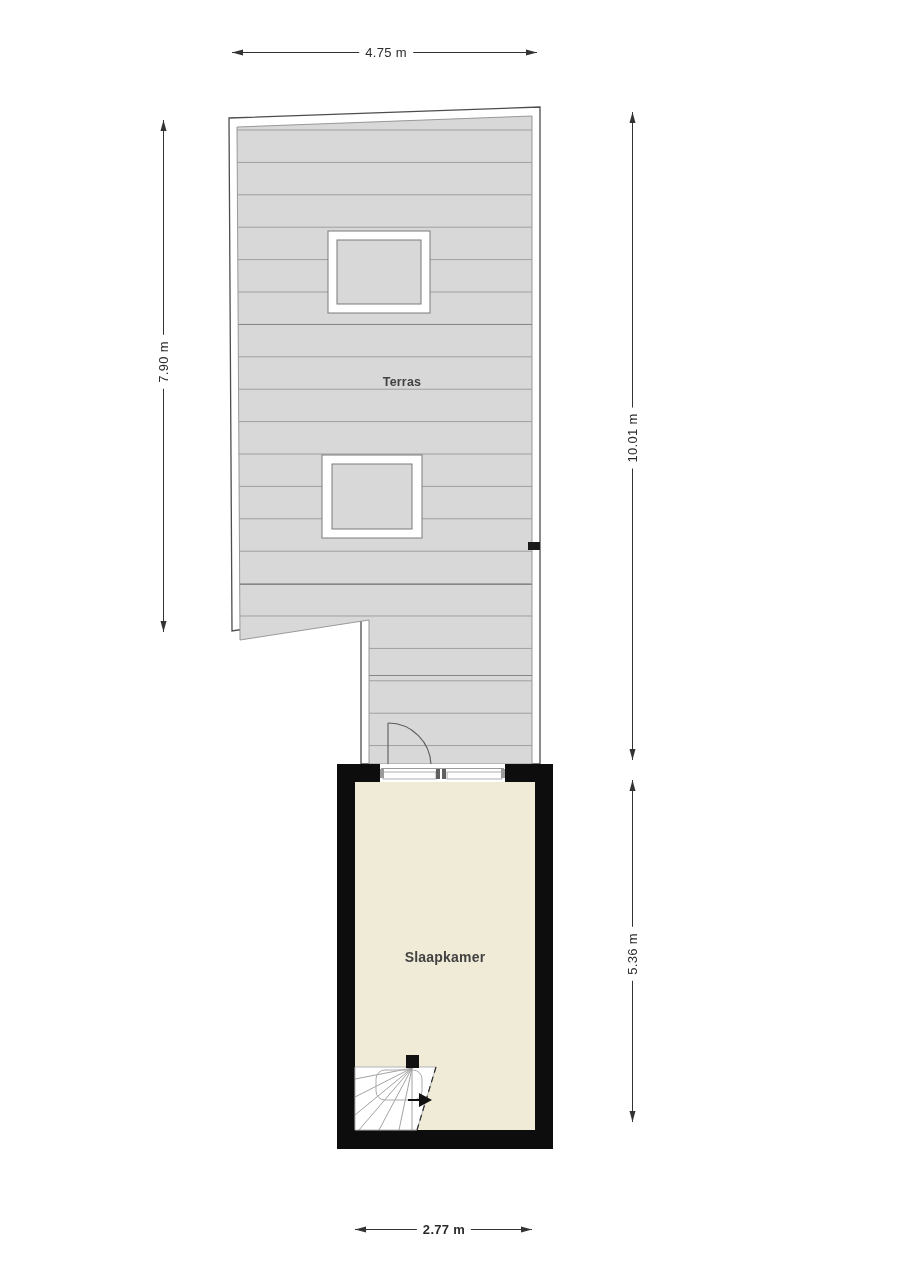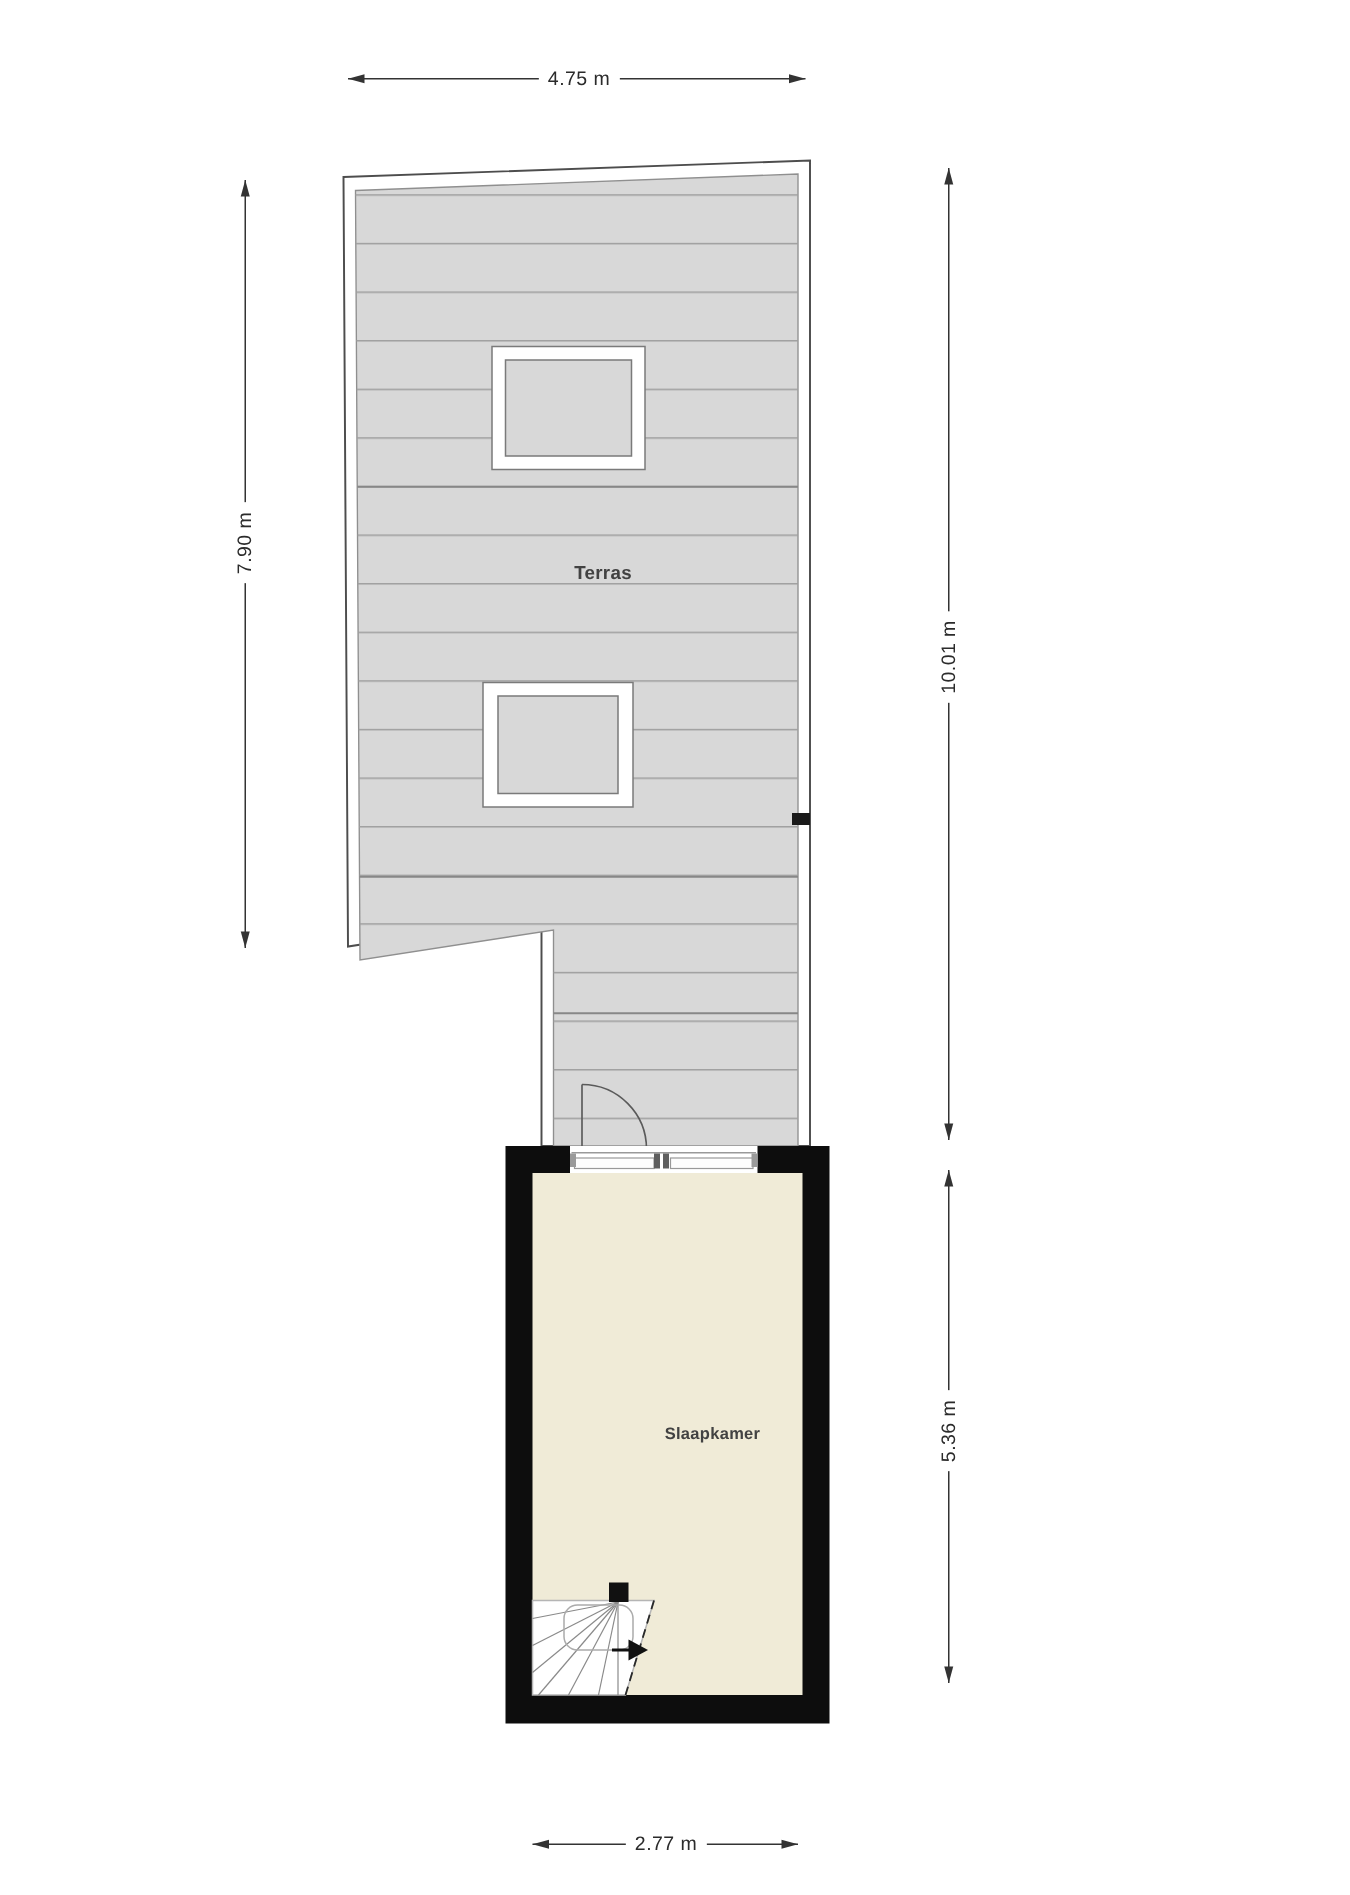--- a/index.html
+++ b/index.html
@@ -146,19 +146,19 @@
   </svg>
 
   <div class="overlay-label dim-label" style="left:386px; top:52px;">4.75 m</div>
 
   <div class="overlay-label dim-label vertical" style="left:163px; top:362px;">7.90 m</div>
 
   <div class="overlay-label dim-label vertical" style="left:632px; top:438px;">10.01 m</div>
 
   <div class="overlay-label dim-label vertical" style="left:632px; top:954px;">5.36 m</div>
 
-  <div class="overlay-label dim-label" style="left:444px; top:1229px;">2.77 m</div>
+  <div class="overlay-label dim-label" style="left:444px; top:1229px;font-weight:bold;">2.77 m</div>
 
   <div class="overlay-label room-label" style="left:390px; top:382px;margin-left:12px;">Terras</div>
 
-  <div class="overlay-label room-label" style="left:445px; top:957px; font-size:11px;margin-left:30px;">Slaapkamer</div>
+  <div class="overlay-label room-label" style="left:445px; top:957px; font-size:14px;">Slaapkamer</div>
 
 </div>
 
 </body></html>

